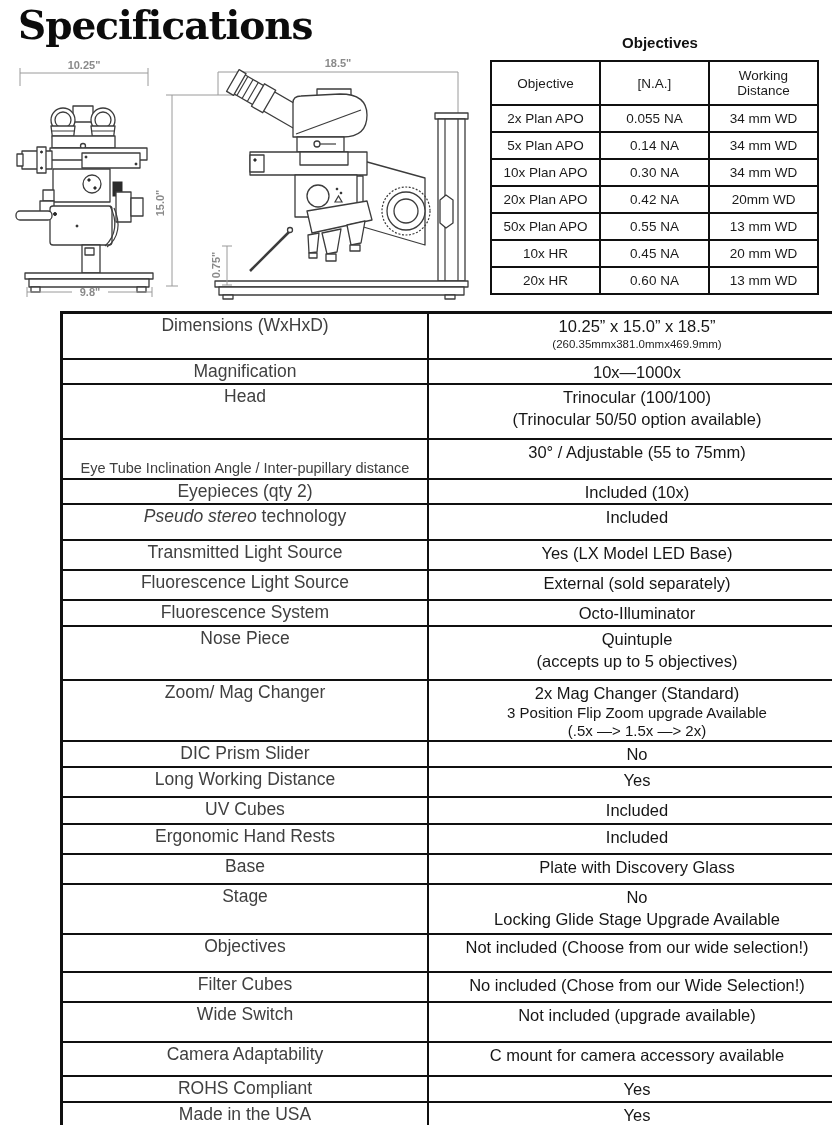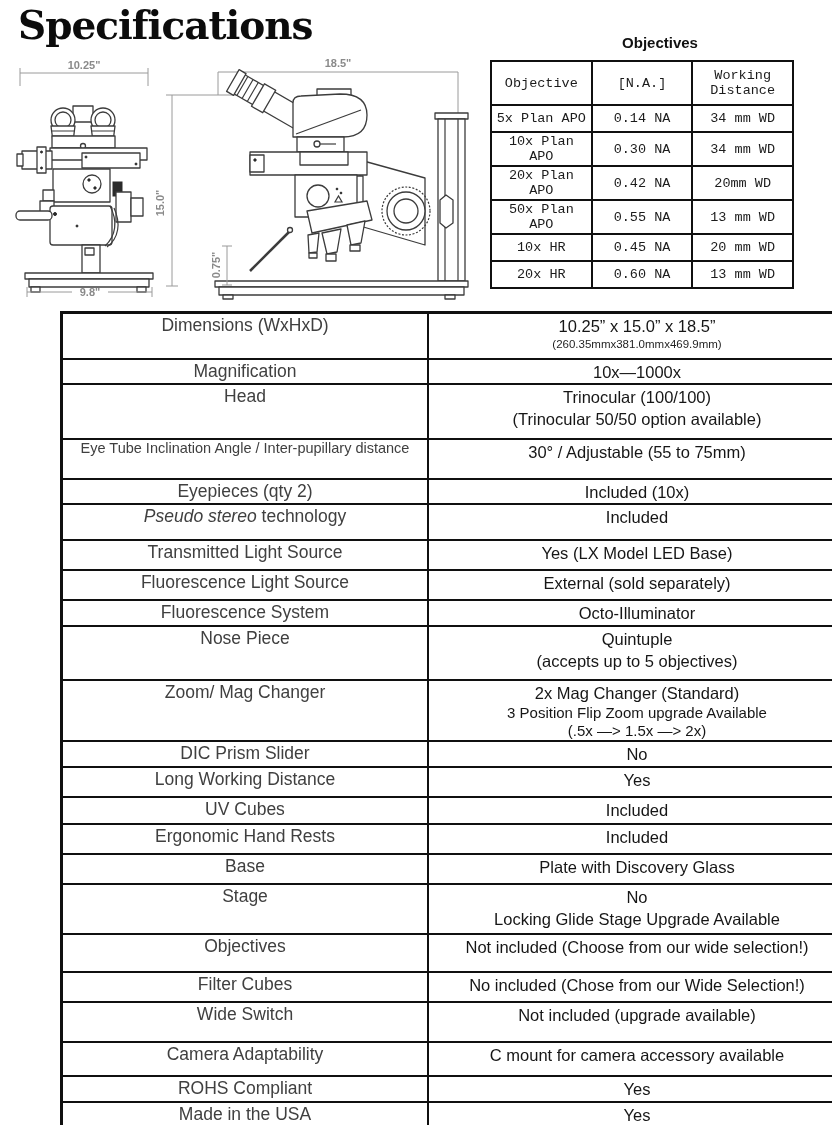--- a/index.html
+++ b/index.html
@@ -17,32 +17,32 @@
   .dim-label{fill:#8a8a8a;font:bold 11px "Liberation Sans",sans-serif;}
   .ink{stroke:#3c3c3c;fill:#ffffff;stroke-width:1.3;stroke-linejoin:round;}
   .ink-line{stroke:#3c3c3c;fill:none;stroke-width:1.2;}
   .thin{stroke:#9a9a9a;stroke-width:1;fill:none;}
   .dark{fill:#2a2a2a;stroke:#2a2a2a;}
 
   
   #obj-title{position:absolute;left:490px;top:34px;width:340px;text-align:center;
              font-size:15px;font-weight:bold;color:#111;}
   #obj-table-wrap{position:absolute;left:490px;top:60px;}
-  table.obj{border-collapse:collapse;table-layout:fixed;width:304px;border:2px solid #ef4444;font-family:Liberation Mono, monospace;}
+  table.obj{border-collapse:collapse;table-layout:fixed;width:329px;border:2px solid #ef4444;}
   table.obj th,table.obj td{border:2px solid #101010;text-align:center;vertical-align:middle;
              font-size:13.5px;font-weight:normal;color:#1b1b1b;padding:1px 2px;}
   table.obj thead tr{height:44px;}
   table.obj tbody tr{height:27px;}
 
   
   #spec-wrap{position:absolute;left:60px;top:311px;}
   table.spec{border-collapse:collapse;table-layout:fixed;width:770px;border:3px solid #101010;}
   table.spec td{border:2px solid #101010;vertical-align:top;text-align:center;padding:1px 4px 0 4px;}
   td.lbl{width:356px;font-size:17.5px;color:#404040;padding-top:2px;}
-  td.lbl.lbl-sm{font-size:14.5px;padding-top:0;}
+  td.lbl.lbl-sm{font-size:14.5px;padding-top:20px;}
   td.val{width:408px;font-size:16.5px;color:#161616;}
   .vline{line-height:1.35;}
   .vline.small{font-size:15px;line-height:1.15;}
   .vline.tiny{font-size:11.5px;line-height:1.3;color:#1f1f1f;}
 </style>
 </head>
 <body>
 
 <div id="page">
 
@@ -205,20 +205,25 @@
     <table class="obj">
       <thead>
           <tr>
             <th>Objective</th>
             <th>[N.A.]</th>
             <th>Working Distance</th>
           </tr>
         </thead>
       <tbody>
           <tr>
+            <td>2x Plan APO</td>
+            <td>0.055 NA</td>
+            <td>34 mm WD</td>
+          </tr>
+          <tr>
             <td>5x Plan APO</td>
             <td>0.14 NA</td>
             <td>34 mm WD</td>
           </tr>
           <tr>
             <td>10x Plan APO</td>
             <td>0.30 NA</td>
             <td>34 mm WD</td>
           </tr>
           <tr>

